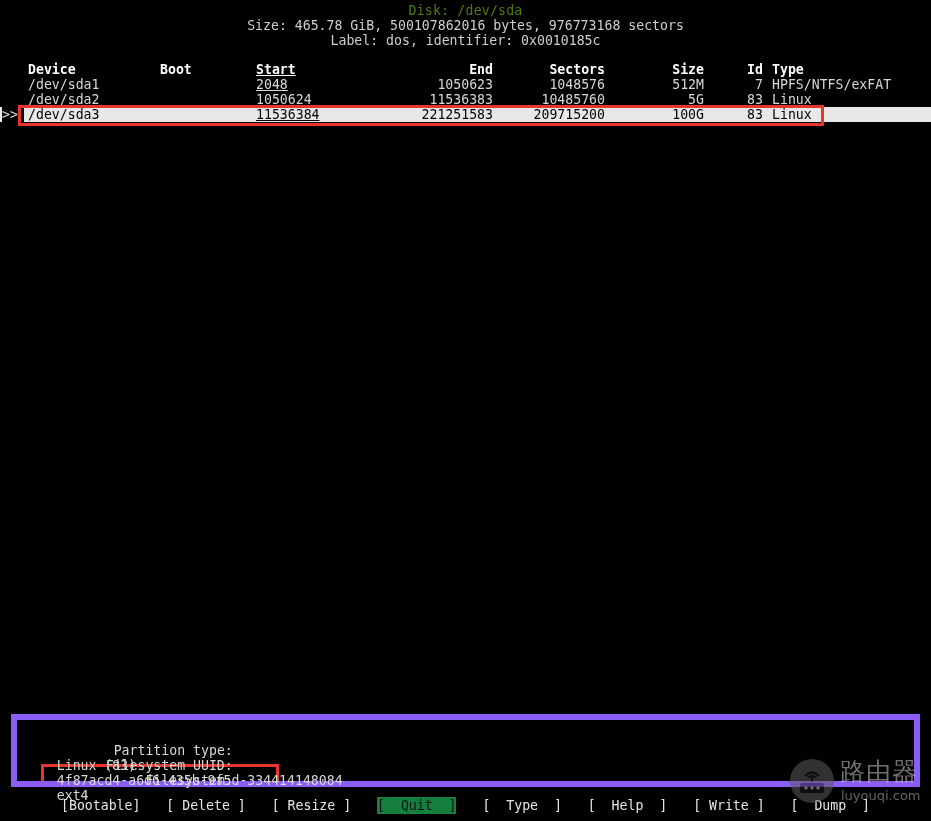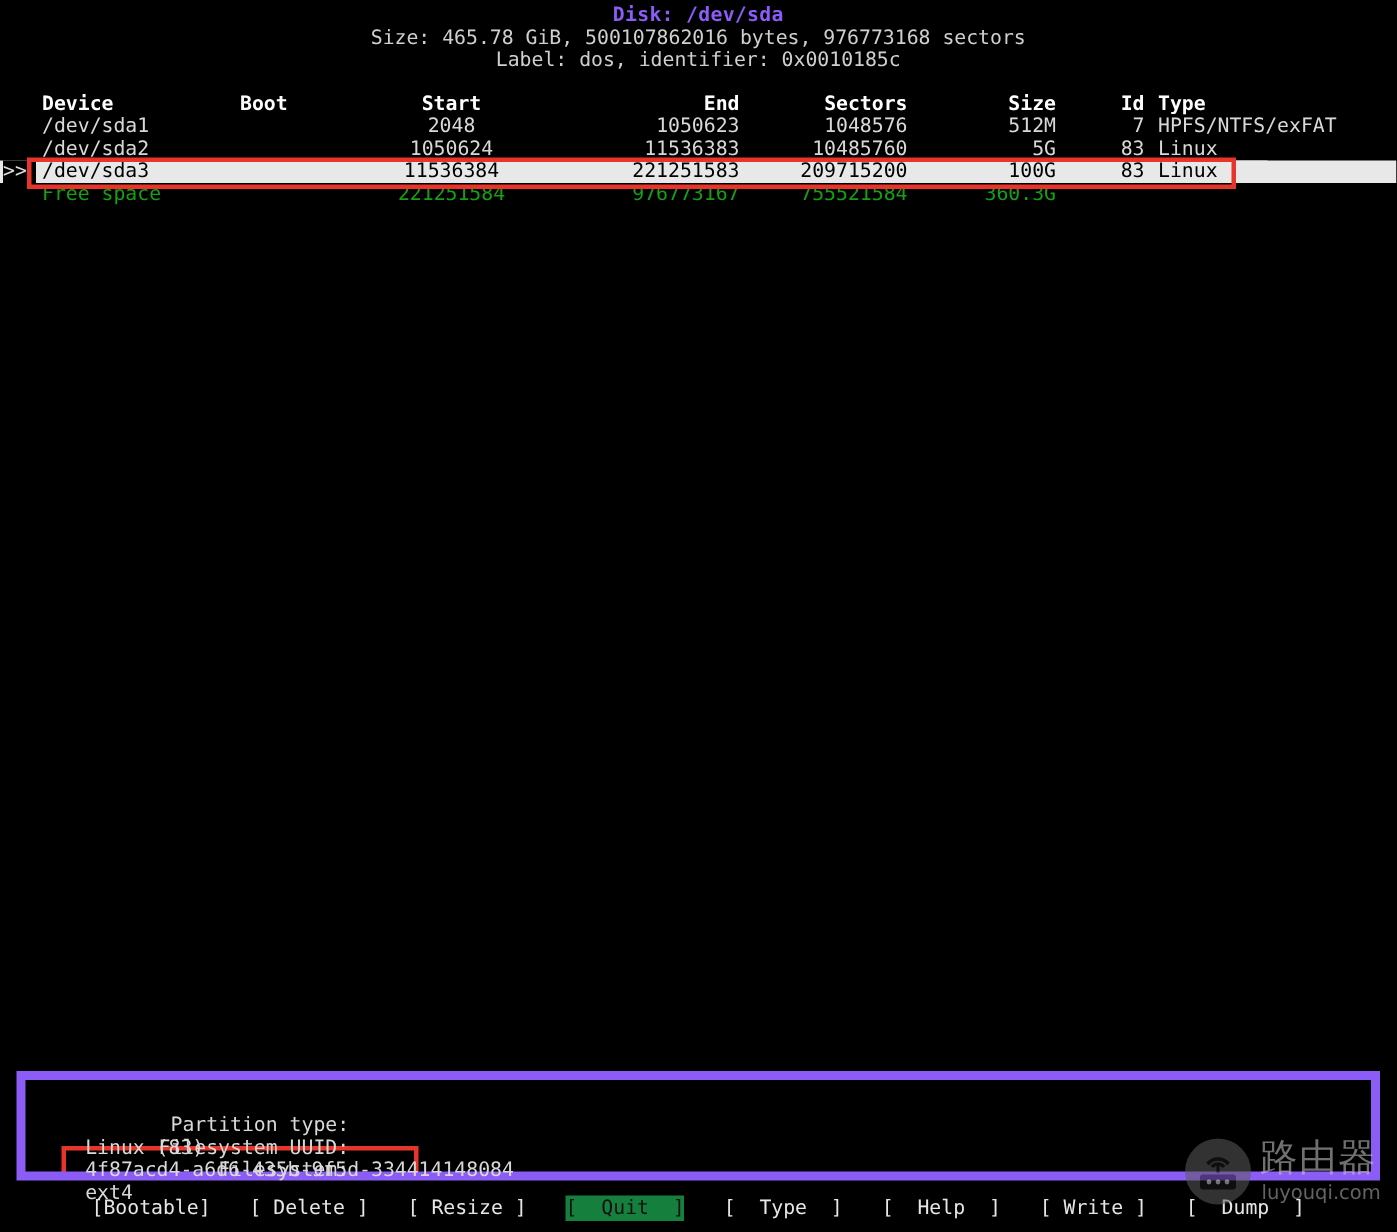--- a/index.html
+++ b/index.html
@@ -21,22 +21,22 @@
 
   
   #disk-header {
     position: absolute;
     top: 3px;
     left: 0;
     width: 931px;
     text-align: center;
   }
   #disk-header .disk-title {
-    font-weight: bold;
-    color: #8b5cf6;
+    font-weight: normal;
+    color: #4d7c0f;
     letter-spacing: 0.2px;
   }
   #disk-header .disk-line {
     color: #cfcfcf;
   }
 
   
   #partition-table {
     position: absolute;
     top: 62px;
@@ -59,21 +59,21 @@
     top: 0;
     width: 22px;
     color: #e0e0e0;
   }
   .ptrow .cell {
     position: absolute;
     top: 0;
   }
   .c-device  { left: 28px;  text-align: left; }
   .c-boot    { left: 160px; text-align: left; }
-  .c-start   { left: 236px; width: 130px; text-align: center; }
+  .c-start   { left: 256px; width: 130px; text-align: left; text-decoration: underline; }
   .c-end     { left: 378px; width: 115px; text-align: right; }
   .c-sectors { left: 500px; width: 105px; text-align: right; }
   .c-size    { left: 612px; width: 92px; text-align: right; }
   .c-id      { left: 716px; width: 47px; text-align: right; }
   .c-type    { left: 772px; text-align: left; }
 
   .ptrow.selected {
     background: #e8e8e8;
     color: #000000;
   }
@@ -256,31 +256,20 @@
     <span class="cell c-device">/dev/sda3</span>
     <span class="cell c-boot"></span>
     <span class="cell c-start">11536384</span>
     <span class="cell c-end">221251583</span>
     <span class="cell c-sectors">209715200</span>
     <span class="cell c-size">100G</span>
     <span class="cell c-id">83</span>
     <span class="cell c-type">Linux</span>
   </div>
 
-  <div class="ptrow freespace">
-    <span class="cursor"></span>
-    <span class="cell c-device">Free space</span>
-    <span class="cell c-boot"></span>
-    <span class="cell c-start">221251584</span>
-    <span class="cell c-end">976773167</span>
-    <span class="cell c-sectors">755521584</span>
-    <span class="cell c-size">360.3G</span>
-    <span class="cell c-id"></span>
-    <span class="cell c-type"></span>
-  </div>
 </div>
 
 <div class="annot" id="annot-row"></div>
 <div class="annot" id="annot-mount"></div>
 
 <div id="info-box">
   <div class="info-line" id="info-line-0">
     <span class="info-label">Partition type:</span>
     <span>Linux (83)</span>
   </div>

